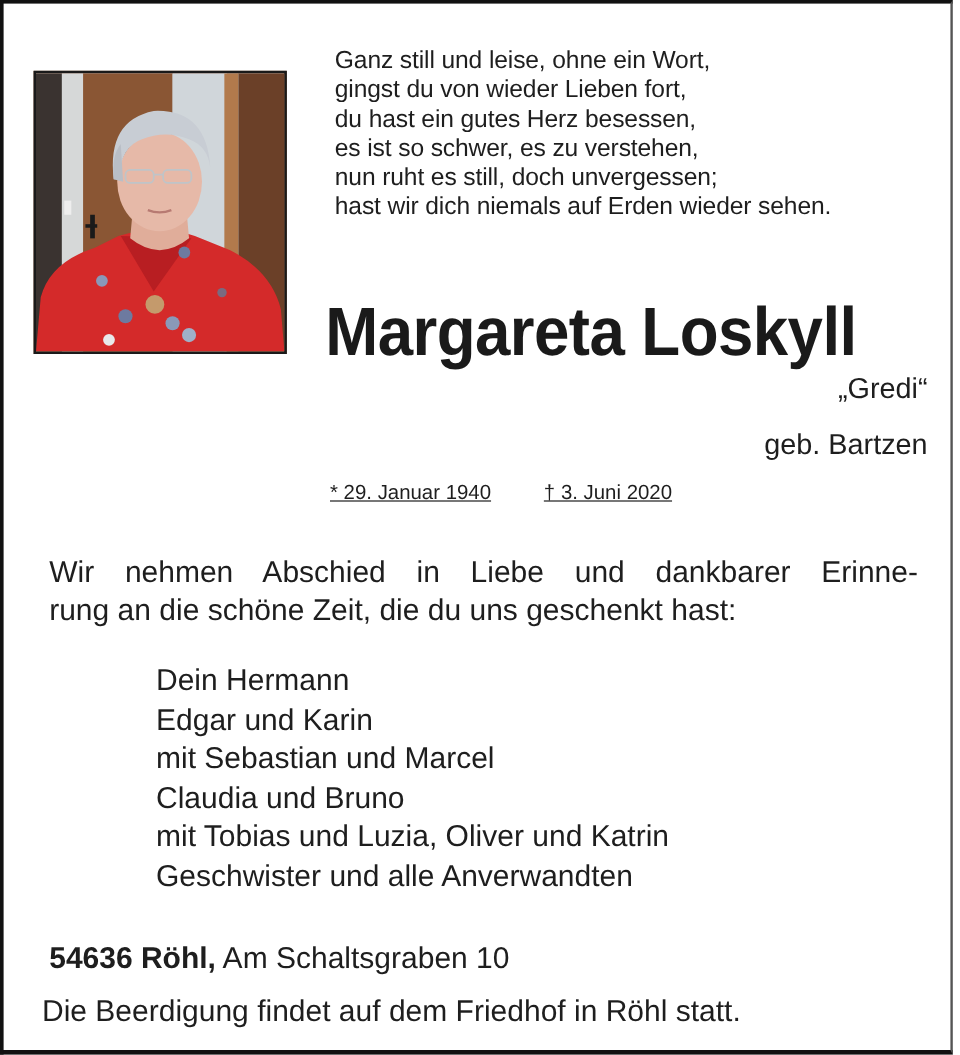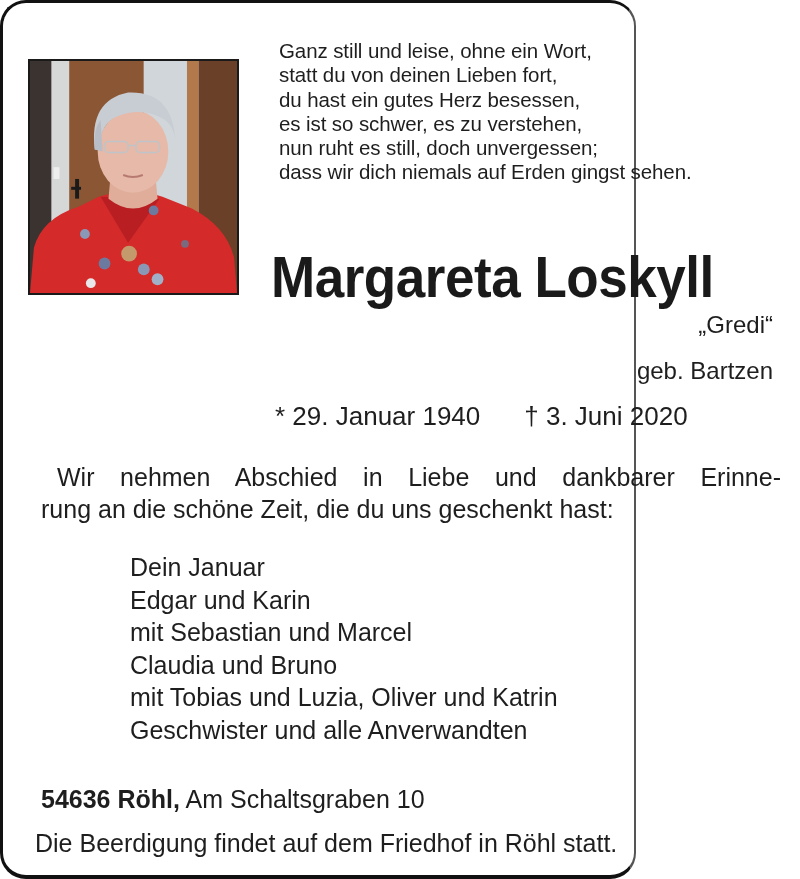--- a/index.html
+++ b/index.html
@@ -1,23 +1,22 @@
 <!DOCTYPE html>
 <html><head>
 <meta charset="utf-8">
 <style>
   html, body { margin:0; padding:0; background:#ffffff; }
   body { width:800px; height:879px; overflow:hidden; position:relative; }
   .frame {
-    position:absolute; left:0; top:0; width:636px; height:879px;
+    position:absolute; left:0; top:0; width:794px; height:879px;
     box-sizing:border-box;
     border-top:3px solid #111; border-left:3px solid #111;
     border-bottom:4px solid #111; border-right:2px solid #555;
     background:#fff;
-    border-radius:26px;
   }
   .txt { font-family:"Liberation Sans", "DejaVu Sans", sans-serif; color:#1e1e1e; }
   .photo {
     position:absolute; left:25px; top:56px; width:211px; height:236px;
     box-sizing:border-box; border:2px solid #1a1a1a; overflow:hidden;
     background:#7a4a2c;
   }
   .photo svg { display:block; width:100%; height:100%; }
   .poem {
     position:absolute; left:276px; top:36px; margin:0; padding:0;
@@ -30,29 +29,29 @@
     white-space:nowrap; color:#1a1a1a;
     transform:scaleX(0.93); transform-origin:left top;
   }
   .center-line {
     position:absolute; left:260px; width:510px; text-align:right;
     font-size:24px; white-space:nowrap;
   }
   .nickname { top:308px; }
   .maiden { top:354px; }
   .dates {
-    position:absolute; left:272px; top:398px; font-size:26px; white-space:nowrap;
+    position:absolute; left:272px; top:398px; font-size:17px; white-space:nowrap;text-decoration:underline;
   }
   .dates .death { margin-left:44px; }
   .intro {
     position:absolute; left:38px; top:458px; width:730px;
     font-size:25px; line-height:32px;
   }
   .intro div { white-space:nowrap; }
-  .intro .justify { text-align:justify; text-align-last:justify; width:724px;margin-left:16px; }
+  .intro .justify { text-align:justify; text-align-last:justify; width:724px; }
   .family {
     position:absolute; left:127px; top:548px; font-size:25px; line-height:32.5px;
   }
   .family div { white-space:nowrap; }
   .address {
     position:absolute; left:38px; top:782px; font-size:25px; white-space:nowrap;
   }
   .address .city { font-weight:bold; }
   .funeral {
     position:absolute; left:32px; top:826px; font-size:25px; white-space:nowrap;
@@ -101,43 +100,43 @@
       <circle cx="101" cy="196" r="8" fill="#c49a6c"></circle>
       <circle cx="116" cy="212" r="6" fill="#8a98b8"></circle>
       <circle cx="130" cy="222" r="6" fill="#9fb0c8"></circle>
       <circle cx="158" cy="186" r="4" fill="#7a6a80"></circle>
       <circle cx="62" cy="226" r="5" fill="#e8e8ea"></circle>
     </svg>
   </div>
 
   <div class="poem txt">
     <div>Ganz still und leise, ohne ein Wort,</div>
-    <div>statt du von deinen Lieben fort,</div>
+    <div>gingst du von wieder Lieben fort,</div>
     <div>du hast ein gutes Herz besessen,</div>
     <div>es ist so schwer, es zu verstehen,</div>
     <div>nun ruht es still, doch unvergessen;</div>
-    <div>dass wir dich niemals auf Erden gingst sehen.</div>
+    <div>hast wir dich niemals auf Erden wieder sehen.</div>
   </div>
 
   <div class="name txt">Margareta Loskyll</div>
 
   <div class="center-line nickname txt">„Gredi“</div>
   <div class="center-line maiden txt">geb. Bartzen</div>
 
   <div class="dates txt">
     <span>* 29. Januar 1940</span><span class="death">† 3. Juni 2020</span>
   </div>
 
   <div class="intro txt">
     <div class="justify">Wir nehmen Abschied in Liebe und dankbarer Erinne-</div>
     <div>rung an die schöne Zeit, die du uns geschenkt hast:</div>
   </div>
 
   <div class="family txt">
-    <div>Dein Januar</div>
+    <div>Dein Hermann</div>
     <div>Edgar und Karin</div>
     <div>mit Sebastian und Marcel</div>
     <div>Claudia und Bruno</div>
     <div>mit Tobias und Luzia, Oliver und Katrin</div>
     <div>Geschwister und alle Anverwandten</div>
   </div>
 
   <div class="address txt">
     <span class="city">54636 Röhl,</span><span> Am Schaltsgraben 10</span>
   </div>

